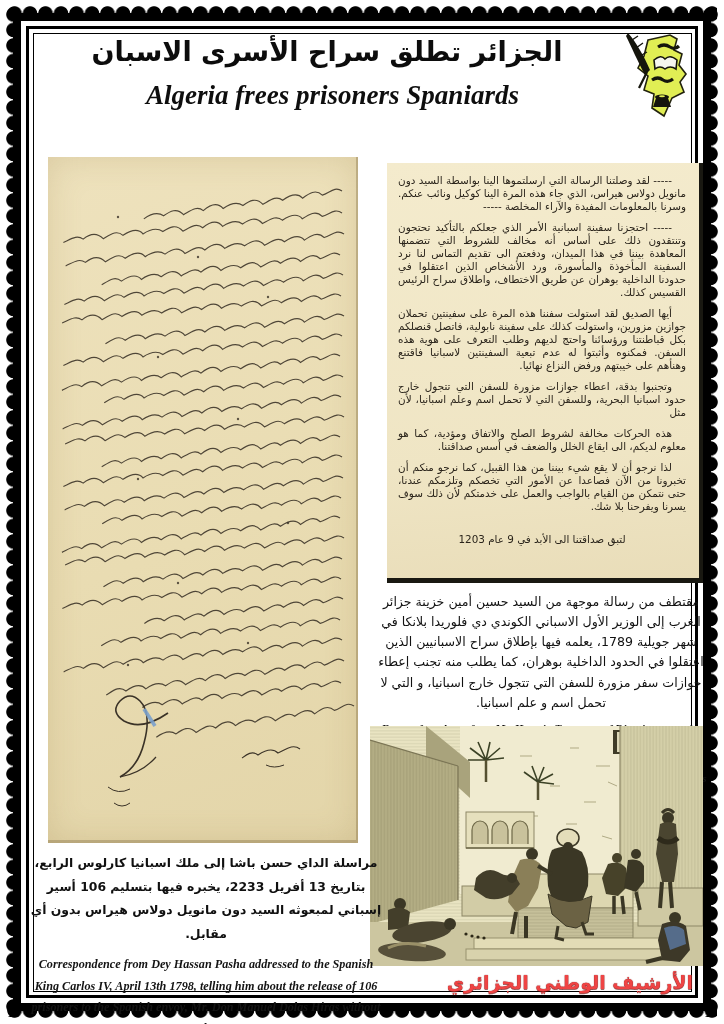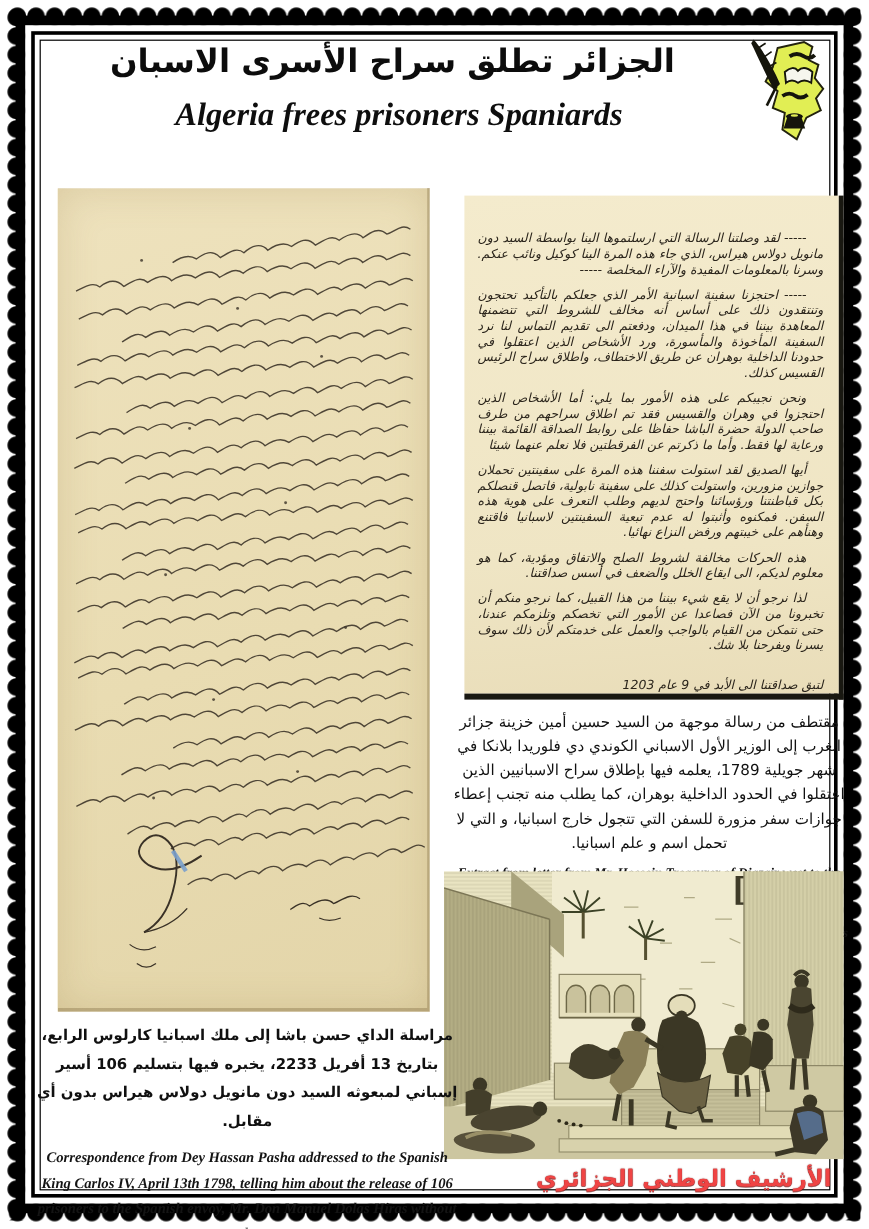--- a/index.html
+++ b/index.html
@@ -31,24 +31,24 @@
   
   .manuscript{position:absolute;left:48px;top:157px;width:310px;height:686px;
      background:linear-gradient(160deg,#eee2bd 0%,#e9dcb2 55%,#e3d5a9 100%);
      box-shadow:inset 0 0 34px rgba(140,110,50,.20), inset -2px -3px 0 rgba(120,100,60,.35);}
   .manuscript svg{display:block;width:100%;height:100%;}
 
   
   .panel{position:absolute;left:387px;top:163px;width:316px;height:420px;box-sizing:border-box;
      background:linear-gradient(175deg,#f4ebcd 0%,#efe5c4 70%,#e9ddb9 100%);
      border-right:4px solid #191811;border-bottom:5px solid #191811;
-     padding:30px 13px 0 11px;direction:rtl;font-style:italic;}
+     padding:11px 13px 0 11px;direction:rtl;}
   .panel p{margin:0 0 8px 0;font-size:10.4px;line-height:13px;text-align:justify;
      color:#2a241b;text-indent:14px;}
-  .panel p.center{text-indent:0;margin-top:20px;}
+  .panel p.center{text-align:center;text-indent:0;margin-top:20px;}
 
   
   .cap-right{position:absolute;left:374px;top:592px;width:334px;text-align:center;}
   .cap-right .ar{direction:rtl;font-size:12.6px;font-weight:normal;line-height:1.6;color:#111;}
   .cap-right .en{margin-top:7px;font-family:"Liberation Serif","DejaVu Serif",serif;
      font-style:italic;font-weight:bold;font-size:11.2px;line-height:1.5;color:#151515;}
 
   
   .engraving{position:absolute;left:370px;top:726px;width:333px;height:240px;}
   .engraving svg{display:block;width:100%;height:100%;}
@@ -152,22 +152,22 @@
         <path d="M252,592 c-8,-6 -16,2 -22,4 c-6,-6 -14,-2 -20,2 c-6,-5 -12,0 -16,3" stroke-width="1.1"></path>
         <path d="M236,608 q-10,4 -18,0" stroke-width="1"></path>
       </g>
       <path d="M96,552 l11,17" stroke="#7aa0cc" stroke-width="3.6" fill="none" opacity="0.9"></path>
     </svg>
   </div>
 
   <div class="panel">
     <p>----- لقد وصلتنا الرسالة التي ارسلتموها الينا بواسطة السيد دون مانويل دولاس هيراس، الذي جاء هذه المرة الينا كوكيل ونائب عنكم. وسرنا بالمعلومات المفيدة والآراء المخلصة -----</p>
     <p>----- احتجزنا سفينة اسبانية الأمر الذي جعلكم بالتأكيد تحتجون وتنتقدون ذلك على أساس أنه مخالف للشروط التي تتضمنها المعاهدة بيننا في هذا الميدان، ودفعتم الى تقديم التماس لنا نرد السفينة المأخوذة والمأسورة، ورد الأشخاص الذين اعتقلوا في حدودنا الداخلية بوهران عن طريق الاختطاف، واطلاق سراح الرئيس القسيس كذلك.</p>
-    <p>ونحن نجيبكم على هذه الأمور بما يلي: أما الأشخاص الذين احتجزوا في وهران والقسيس فقد تم اطلاق سراحهم من طرف صاحب الدولة حضرة الباشا حفاظا على روابط الصداقة القائمة بيننا ورعاية لها فقط. وأما ما ذكرتم عن الفرقطتين فلا نعلم عنهما شيئا</p>
     <p>أيها الصديق لقد استولت سفننا هذه المرة على سفينتين تحملان جوازين مزورين، واستولت كذلك على سفينة نابولية، فاتصل قنصلكم بكل قباطنتنا ورؤسائنا واحتج لديهم وطلب التعرف على هوية هذه السفن. فمكنوه وأثبتوا له عدم تبعية السفينتين لاسبانيا فاقتنع وهنأهم على خيبتهم ورفض النزاع نهائيا.</p>
+    <p>وتجنبوا بدقة، اعطاء جوازات مزورة للسفن التي تتجول خارج حدود اسبانيا البحرية، وللسفن التي لا تحمل اسم وعلم اسبانيا، لأن مثل</p>
     <p>هذه الحركات مخالفة لشروط الصلح والاتفاق ومؤدية، كما هو معلوم لديكم، الى ايقاع الخلل والضعف في أسس صداقتنا.</p>
     <p>لذا نرجو أن لا يقع شيء بيننا من هذا القبيل، كما نرجو منكم أن تخبرونا من الآن فصاعدا عن الأمور التي تخصكم وتلزمكم عندنا، حتى نتمكن من القيام بالواجب والعمل على خدمتكم لأن ذلك سوف يسرنا ويفرحنا بلا شك.</p>
     <p class="center">لتبق صداقتنا الى الأبد في 9 عام 1203</p>
   </div>
 
   <div class="cap-right">
     <div class="ar">مقتطف من رسالة موجهة من السيد حسين أمين خزينة جزائر الغرب إلى الوزير الأول الاسباني الكوندي دي فلوريدا بلانكا في شهر جويلية 1789، يعلمه فيها بإطلاق سراح الاسبانيين الذين اعتقلوا في الحدود الداخلية بوهران، كما يطلب منه تجنب إعطاء جوازات سفر مزورة للسفن التي تتجول خارج اسبانيا، و التي لا تحمل اسم و علم اسبانيا.</div>
     <div class="en">Extract from letter from Mr. Hossein Treasurer of Djazair west to the Prime Minister of Spain Alconde de Florida Blanca, July 1789, informing him the release of Spaniards who were arrested at the internal borders of Oran, and asking him to avoid giving false passports for ships that roam outside Spain, which does not bear the name and flag of Spain</div>
   </div>
 

